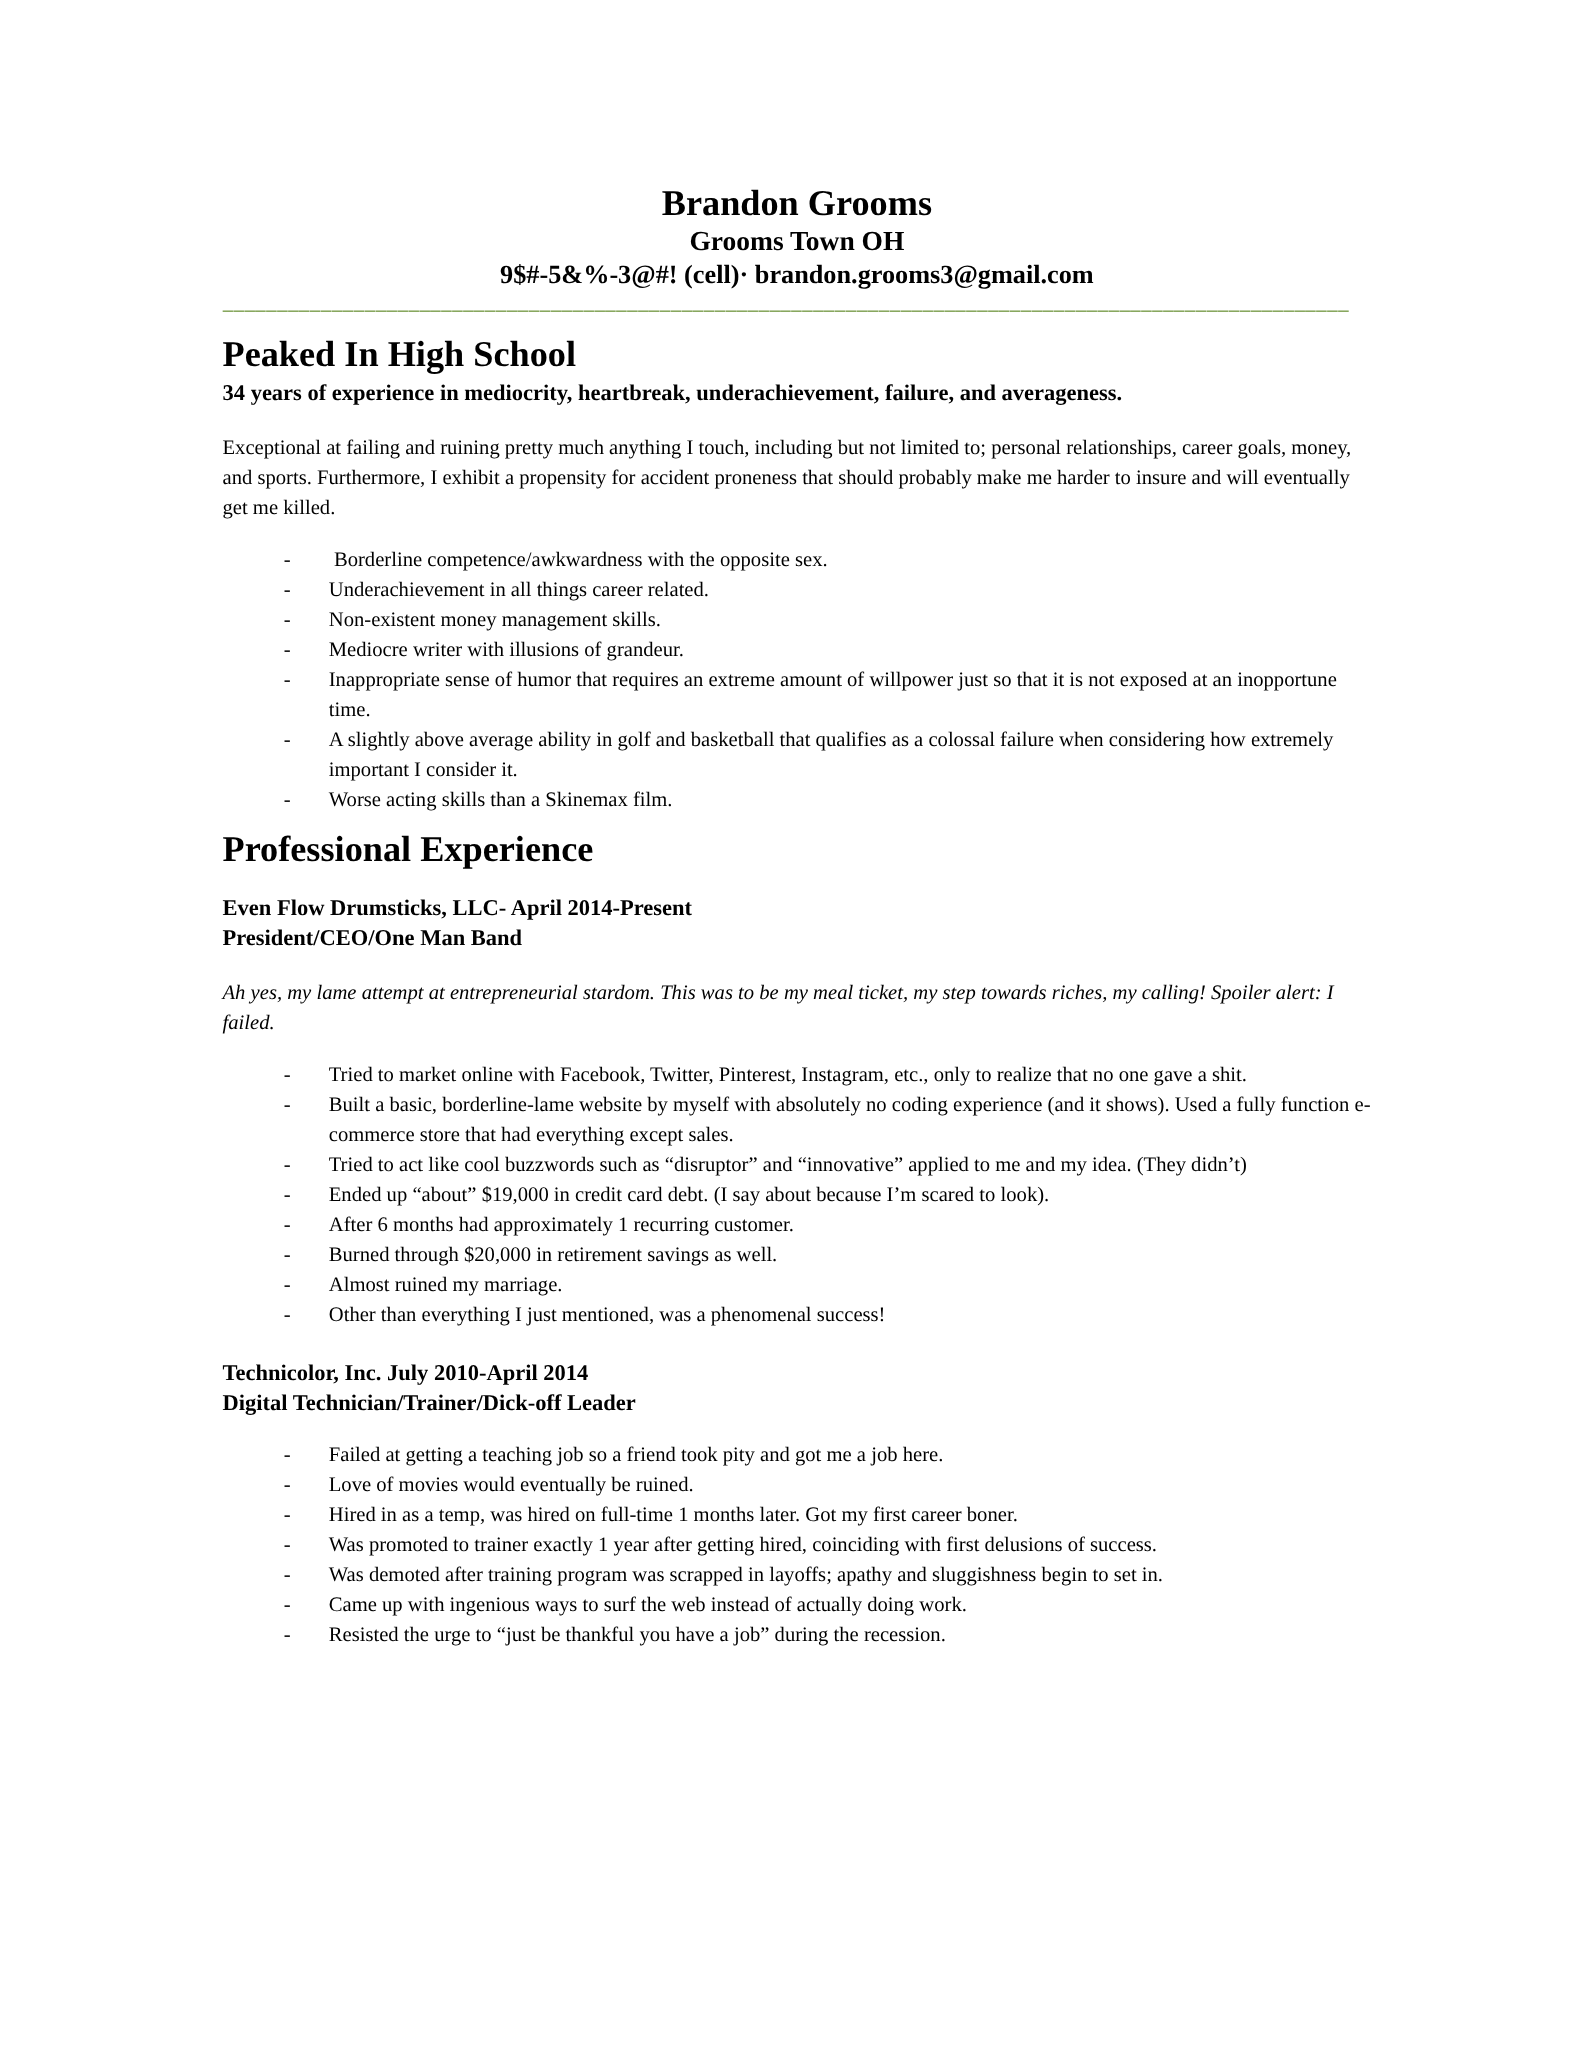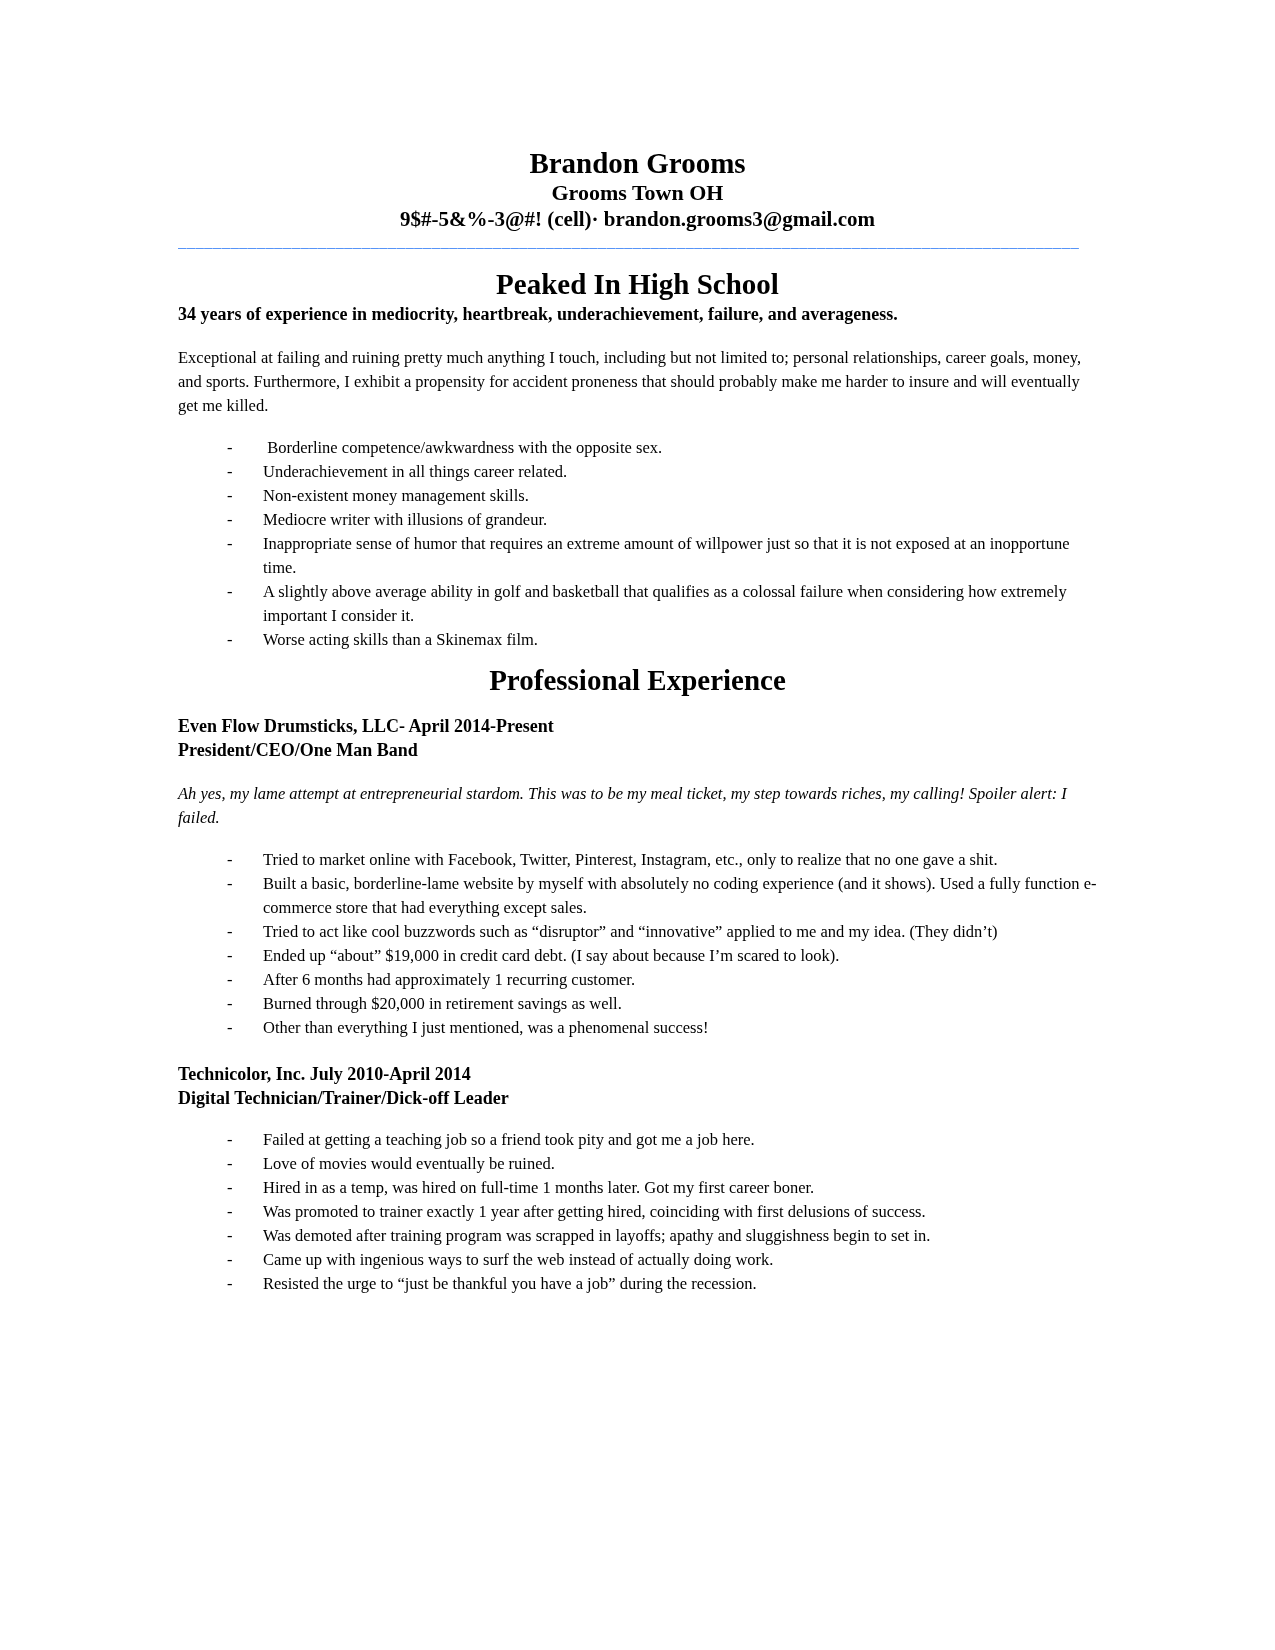--- a/index.html
+++ b/index.html
@@ -32,29 +32,28 @@
     line-height: 26px;
   }
   .doc-contact {
     font-size: 21px;
     font-weight: bold;
     line-height: 26px;
   }
   .divider {
     white-space: nowrap;
     overflow: hidden;
-    color: #3b82f6;
+    color: #4d7c0f;
     font-size: 16.5px;
     line-height: 20px;
     letter-spacing: 0.5px;
     margin-top: 0;
   }
   .section-heading {
     margin: 14px 0 0 0;
-    text-align: center;
     font-size: 29px;
     font-weight: bold;
     line-height: 36px;
   }
   .section-heading.experience { margin-top: 10px; }
   .tagline {
     font-size: 18px;
     font-weight: bold;
     line-height: 24px;
   }
@@ -126,20 +125,21 @@
         <div>President/CEO/One Man Band</div>
       </div>
       <div class="job-intro">Ah yes, my lame attempt at entrepreneurial stardom. This was to be my meal ticket, my step towards riches, my calling! Spoiler alert: I failed.</div>
       <ul class="bullet-list">
           <li>Tried to market online with Facebook, Twitter, Pinterest, Instagram, etc., only to realize that no one gave a shit.</li>
           <li>Built a basic, borderline-lame website by myself with absolutely no coding experience (and it shows). Used a fully function e-commerce store that had everything except sales.</li>
           <li>Tried to act like cool buzzwords such as “disruptor” and “innovative” applied to me and my idea. (They didn’t)</li>
           <li>Ended up “about” $19,000 in credit card debt. (I say about because I’m scared to look).</li>
           <li>After 6 months had approximately 1 recurring customer.</li>
           <li>Burned through $20,000 in retirement savings as well.</li>
+          <li>Almost ruined my marriage.</li>
           <li>Other than everything I just mentioned, was a phenomenal success!</li>
         </ul>
     </div>
 
     <div>
       <div class="job-header second">
         <div>Technicolor, Inc. July 2010-April 2014</div>
         <div>Digital Technician/Trainer/Dick-off Leader</div>
       </div>
       <ul class="bullet-list">

